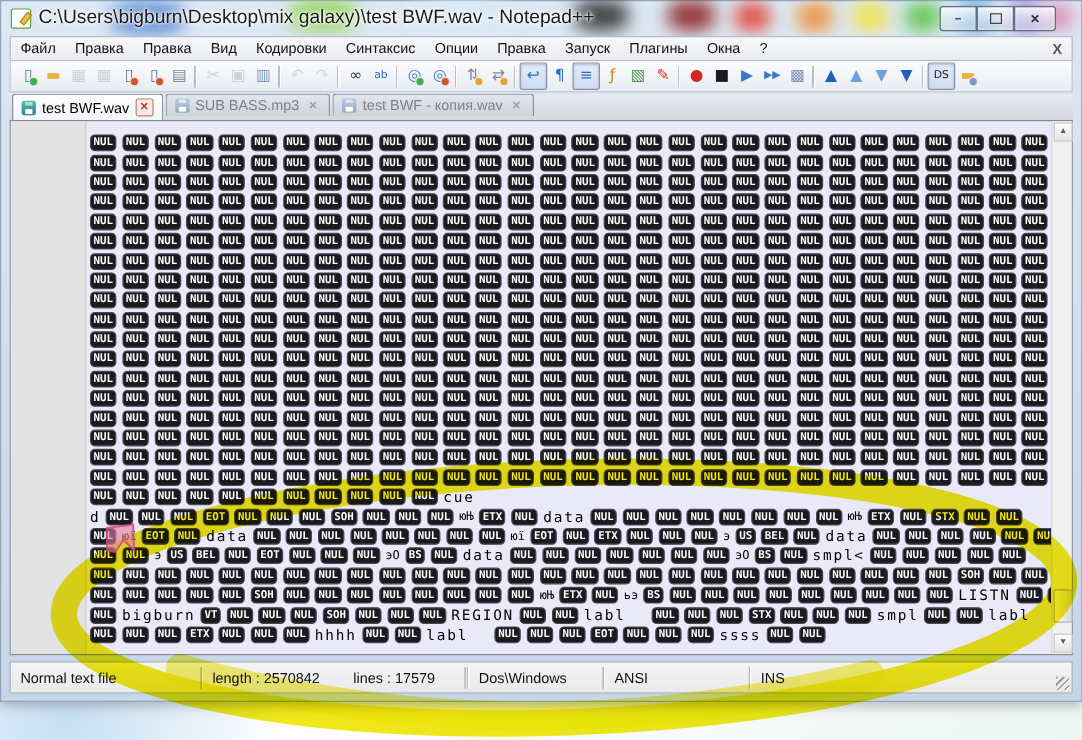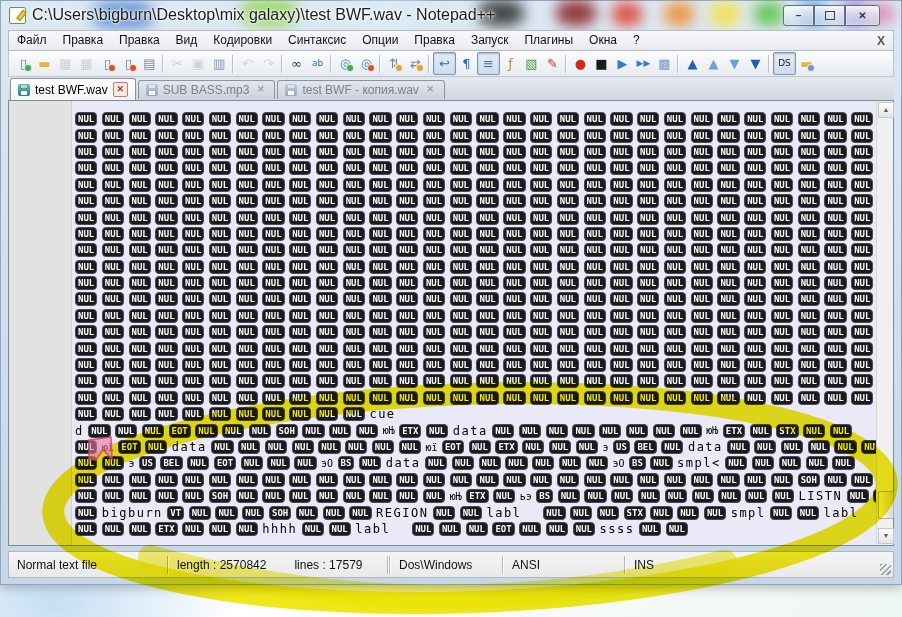--- a/index.html
+++ b/index.html
@@ -39,21 +39,21 @@
     background:linear-gradient(#fbfcfd,#e7ebf1);border:1px solid #c3c8d0;border-top:none;
     display:flex;align-items:center;padding-left:4px;}
   .tbtn{position:relative;width:21px;height:21px;display:flex;align-items:center;justify-content:center;flex:none;border-radius:2px;}
   .tbtn.pressed{border:1px solid #8193ab;background:linear-gradient(#e3ecf8,#cfdcef);box-shadow:inset 0 1px 2px rgba(60,90,130,.35);}
   .tbtn.disabled{opacity:.42;filter:grayscale(.8);}
   .tglyph{font-size:13px;line-height:1;font-family:"DejaVu Sans",sans-serif;}
   .tdot{position:absolute;right:2px;bottom:2px;width:6px;height:6px;border-radius:50%;border:1px solid rgba(255,255,255,.8);}
   .tsep{width:7px;height:18px;flex:none;background:linear-gradient(90deg,transparent 2px,#b9bec6 2px,#b9bec6 3px,#fff 3px,#fff 4px,transparent 4px);}
   
   .tabbar{position:absolute;left:8px;right:8px;top:78px;height:22px;background:linear-gradient(#e6e9ee,#d3d7de);
-    border-bottom:1px solid #97a0ac;display:flex;align-items:center;padding-left:2px;}
+    border-bottom:1px solid #97a0ac;display:flex;align-items:flex-start;padding-left:2px;}
   .tab{display:flex;align-items:center;gap:5px;padding:0 7px;border:1px solid #8a93a0;border-bottom:none;
     border-radius:3px 3px 0 0;margin-right:2px;font-size:12px;white-space:nowrap;}
   .tab.active{background:linear-gradient(#fefefe,#f3f5f8);height:21px;color:#000;position:relative;z-index:2;}
   .tab.inactive{background:linear-gradient(#e4e7ec,#cdd2d9);height:18px;color:#7a8088;}
   .ficon{width:12px;height:12px;border-radius:2px;position:relative;flex:none;background:linear-gradient(#5cc0a8,#2f7a9a);}
   .tab.inactive .ficon{background:linear-gradient(#bccadd,#92a8c3);}
   .ficon::after{content:"";position:absolute;left:3px;bottom:1px;width:6px;height:4px;background:#fff;}
   .ficon::before{content:"";position:absolute;left:3px;top:1px;width:6px;height:3px;background:rgba(255,255,255,.55);}
   .tclose{width:13px;height:13px;font-size:9px;font-weight:bold;line-height:12px;text-align:center;flex:none;}
   .tab.active .tclose{border:1px solid #bd8070;background:#f7eae5;color:#a53a28;border-radius:2px;}

